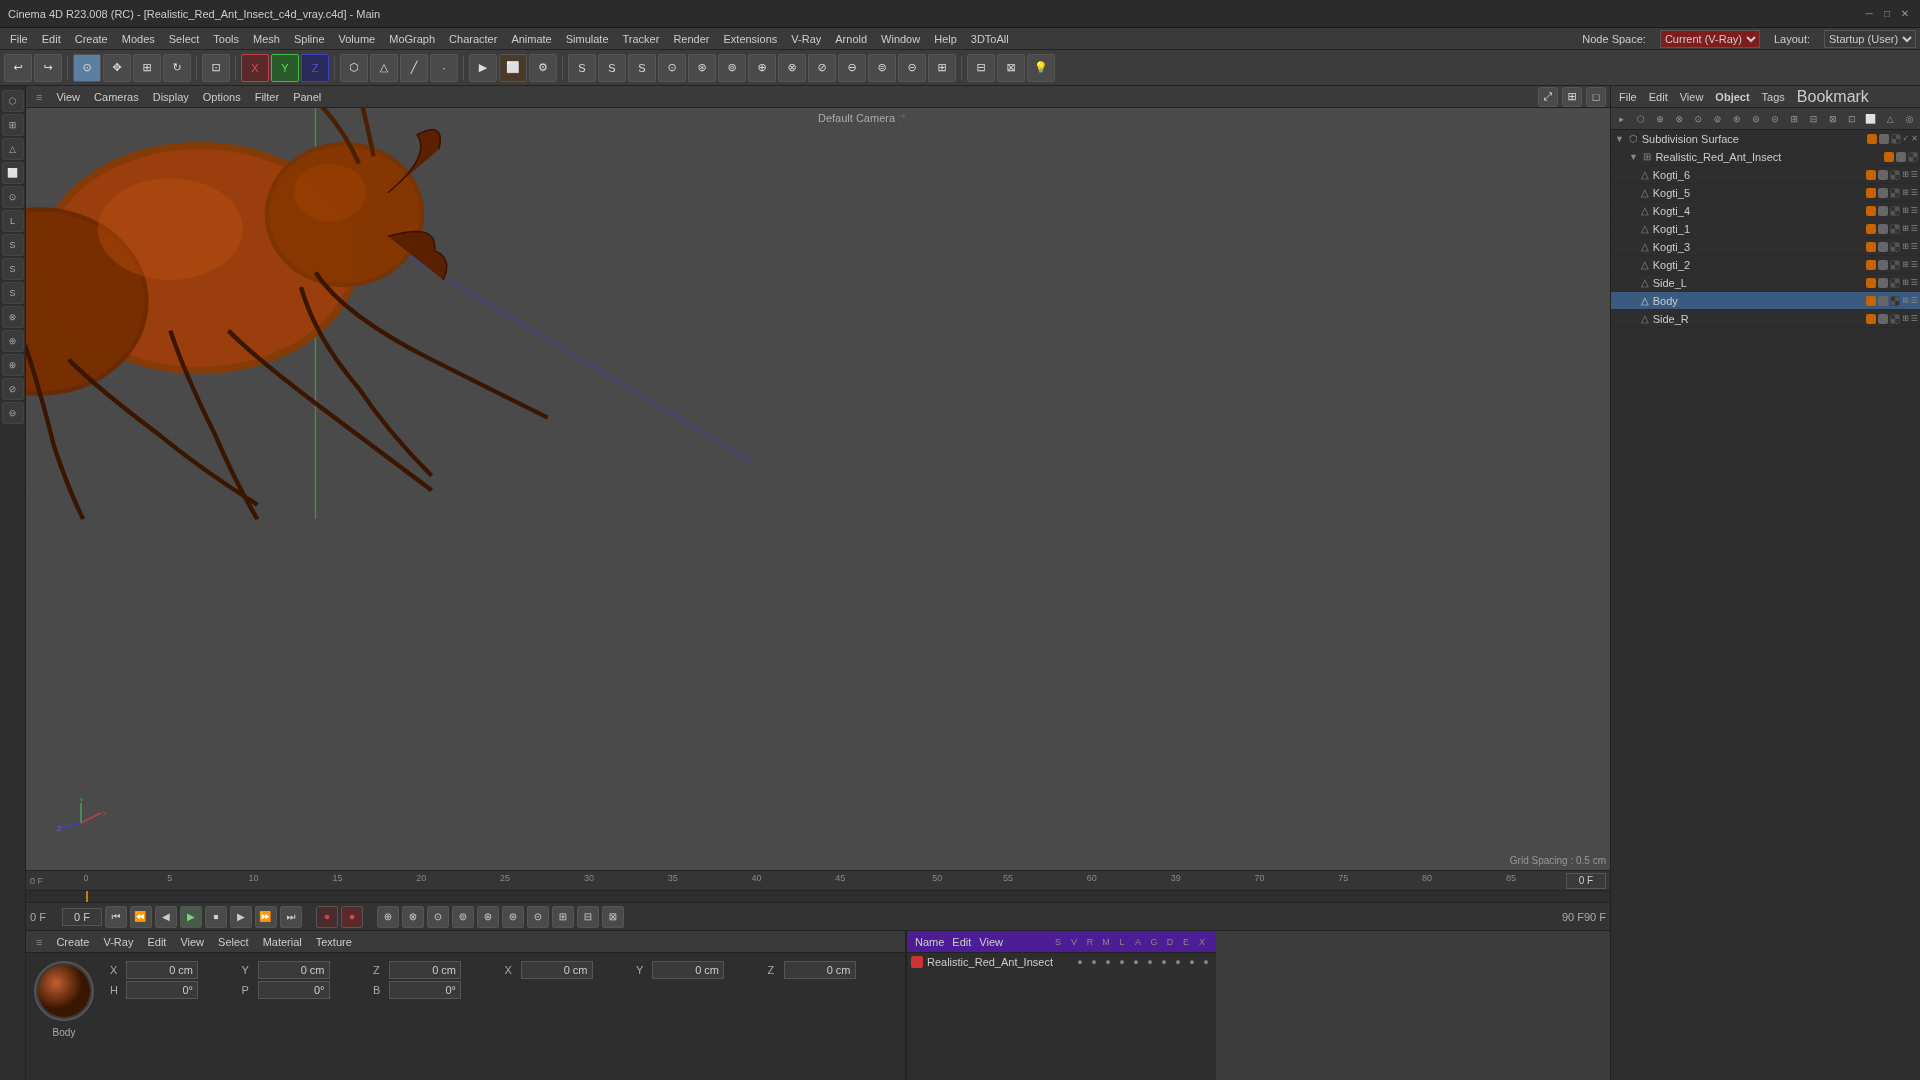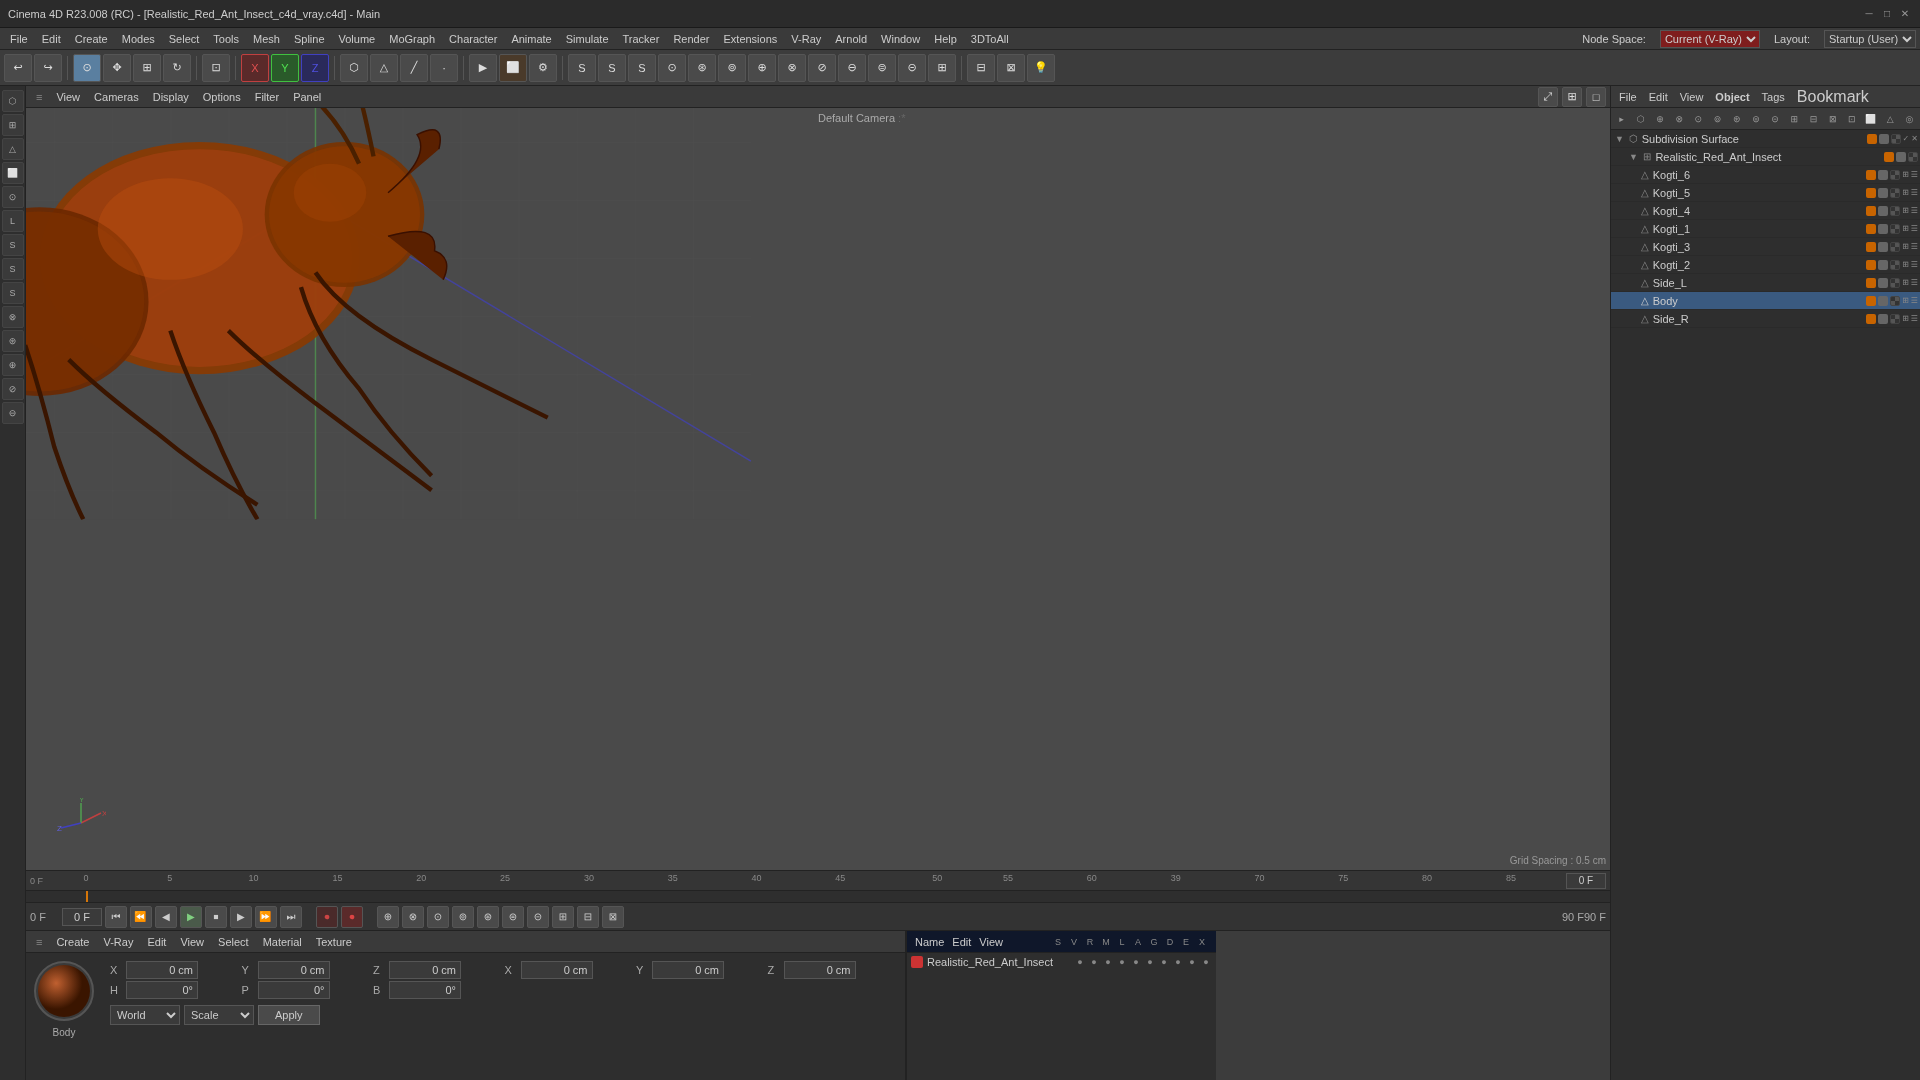--- a/index.html
+++ b/index.html
@@ -151,21 +151,21 @@
     }
     .tree-item.selected { background: #3a5a80; }
     .tree-icon { font-size: 9px; color: #888; width: 12px; }
     .tree-name { font-size: 11px; color: #ccc; flex: 1; }
     .tree-dots { display: flex; gap: 2px; margin-right: 2px; }
     .tree-dot { width: 10px; height: 10px; border-radius: 2px; }
     .dot-orange { background: #c86400; }
     .dot-checker { background: repeating-conic-gradient(#555 0% 25%, #333 0% 50%) 0 0 / 8px 8px; border: 1px solid #444; }
     .dot-gray { background: #666; }
     #layers-header {
-      height: 22px; background: #0f172a; display: flex; align-items: center;
+      height: 22px; background: #4c1d95; display: flex; align-items: center;
       border-bottom: 1px solid #222; padding: 0 8px; gap: 8px;
     }
     #layers-header span { font-size: 11px; color: #ccc; cursor: pointer; }
     .layer-item {
       height: 18px; display: flex; align-items: center; padding: 0 4px;
       cursor: pointer; gap: 4px;
     }
     .layer-color { width: 12px; height: 12px; background: #cc3333; border-radius: 2px; }
     .layer-name { font-size: 11px; color: #ccc; }
     .layer-icons { display: flex; gap: 2px; margin-left: auto; }
@@ -535,33 +535,20 @@
                 <div class="coord-row">
                   <span class="coord-label">P</span>
                   <input class="coord-input" value="0°" style="background: rgb(58, 58, 58); border: 1px solid rgb(85, 85, 85); color: rgb(204, 204, 204); width: 72px; height: 18px; text-align: right; font-size: 11px; padding: 0px 4px;">
                 </div>
                 <div class="coord-row">
                   <span class="coord-label">B</span>
                   <input class="coord-input" value="0°" style="background: rgb(58, 58, 58); border: 1px solid rgb(85, 85, 85); color: rgb(204, 204, 204); width: 72px; height: 18px; text-align: right; font-size: 11px; padding: 0px 4px;">
                 </div>
               </div>
 
-              <div id="coords-bottom">
-                <select class="dropdown-select" style="background:#3a3a3a;border:1px solid #555;color:#ccc;height:20px;font-size:11px;width:70px;">
-                  <option>World</option>
-                  <option>Local</option>
-                  <option>Object</option>
-                </select>
-                <select class="dropdown-select" style="background:#3a3a3a;border:1px solid #555;color:#ccc;height:20px;font-size:11px;width:70px;">
-                  <option>Scale</option>
-                  <option>Move</option>
-                  <option>Rotate</option>
-                </select>
-                <button id="apply-btn">Apply</button>
-              </div>
             </div>
           </div>
         </div>
 
         <div style="width:310px;background:#2e2e2e;border-left:1px solid #222;display:flex;flex-direction:column;">
 
           <div id="layers-header">
             <span style="font-size:11px;color:#ccc;">Name</span>
             <span>Edit</span>
             <span>View</span>

